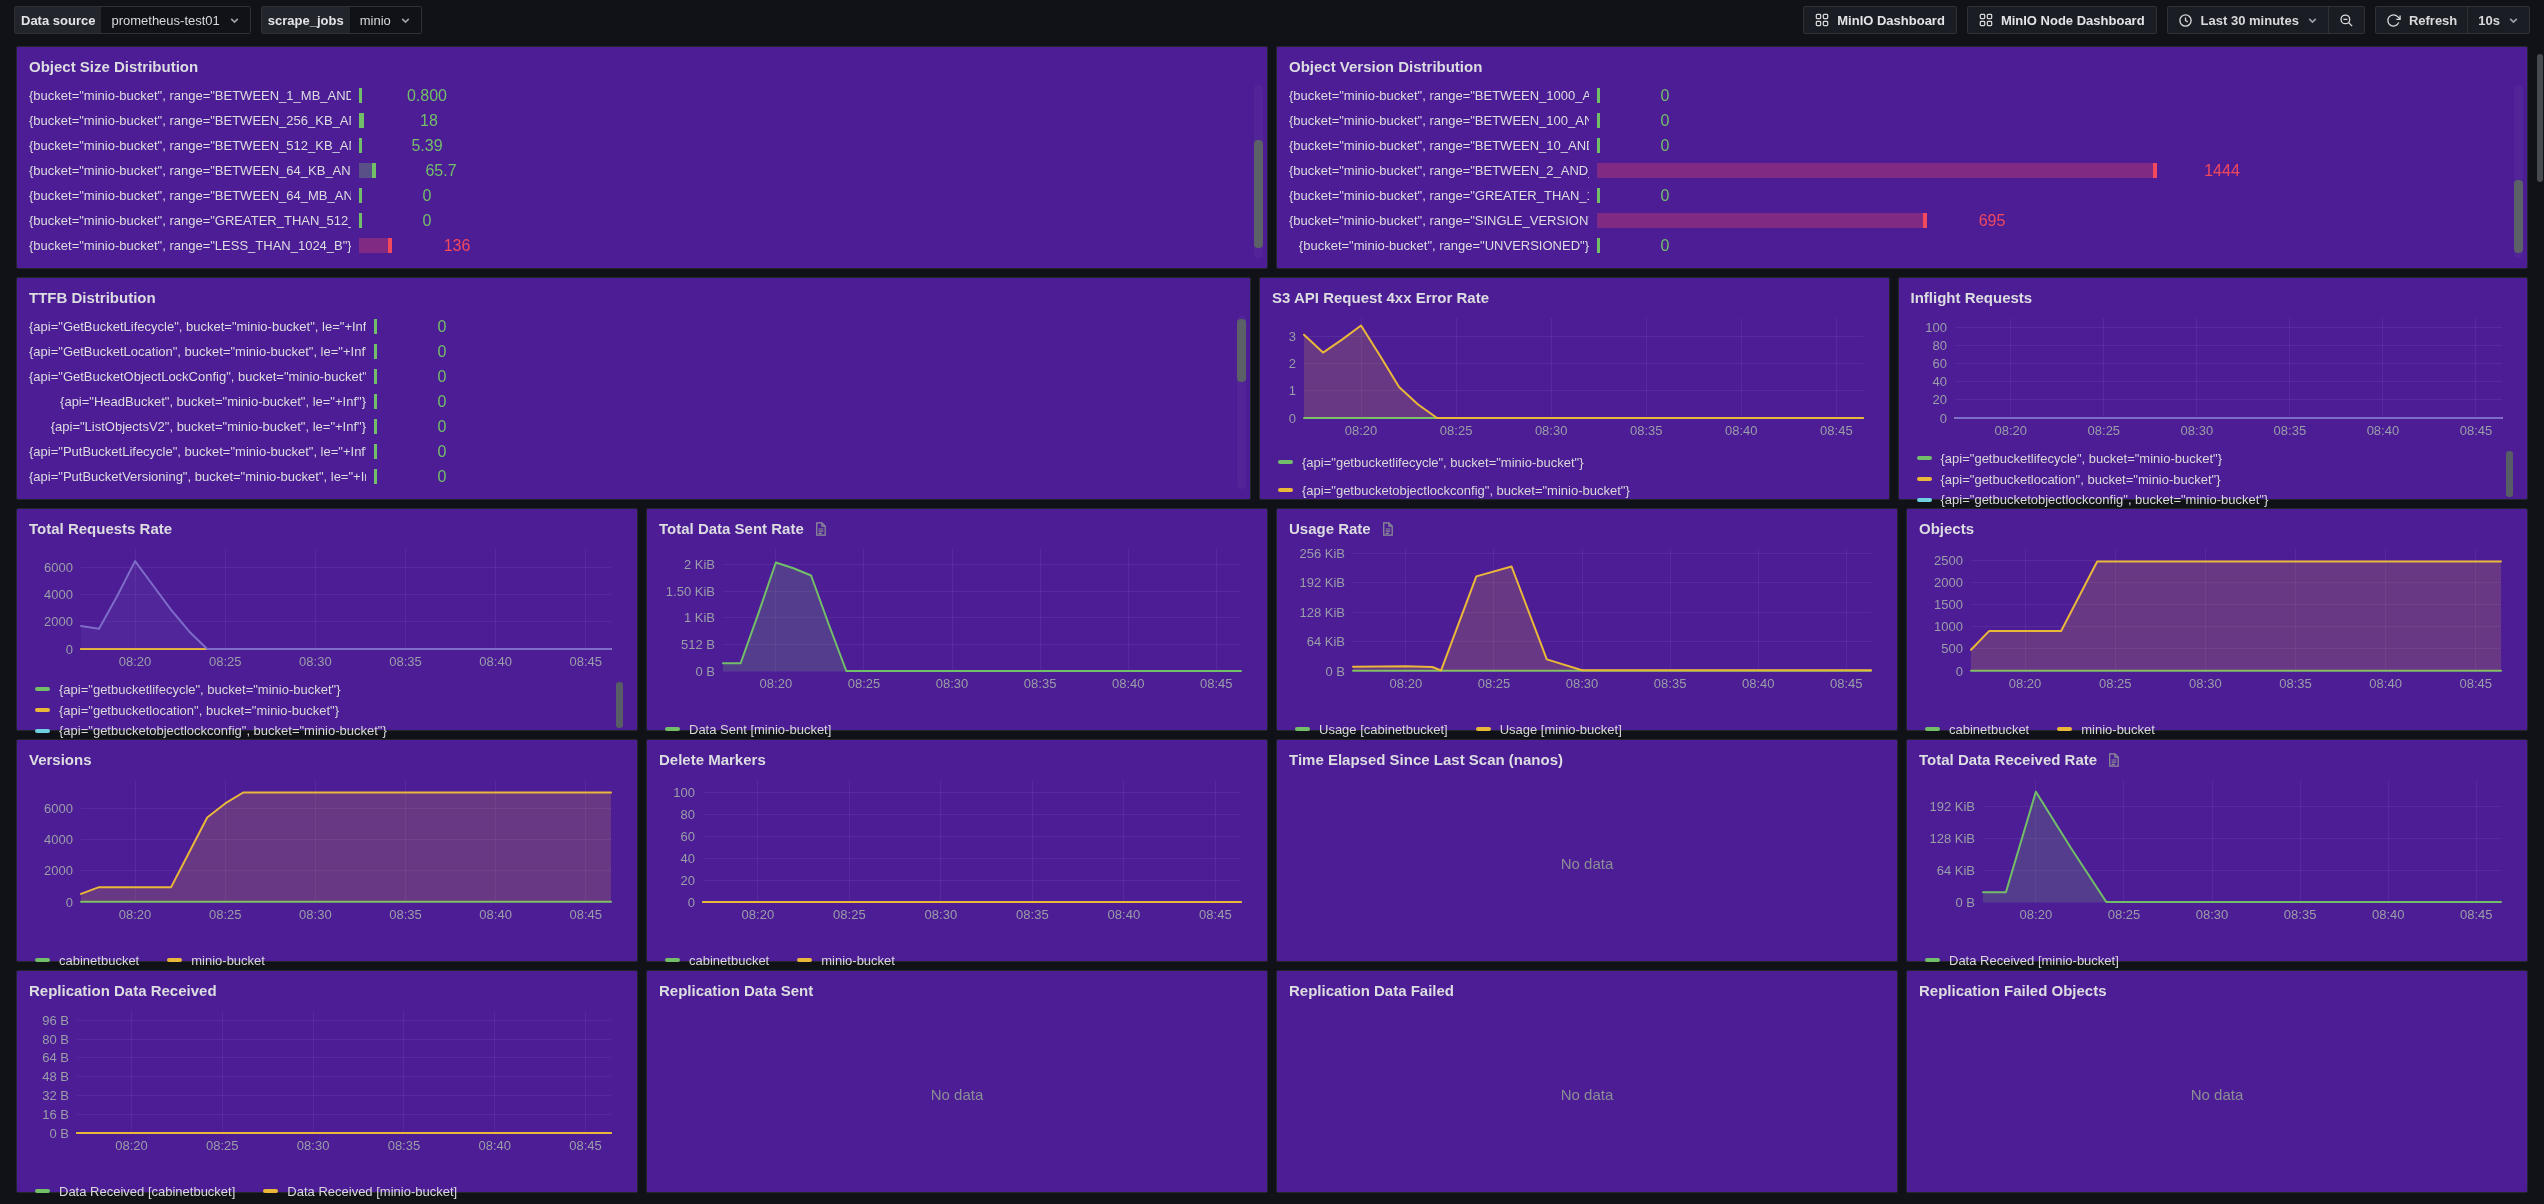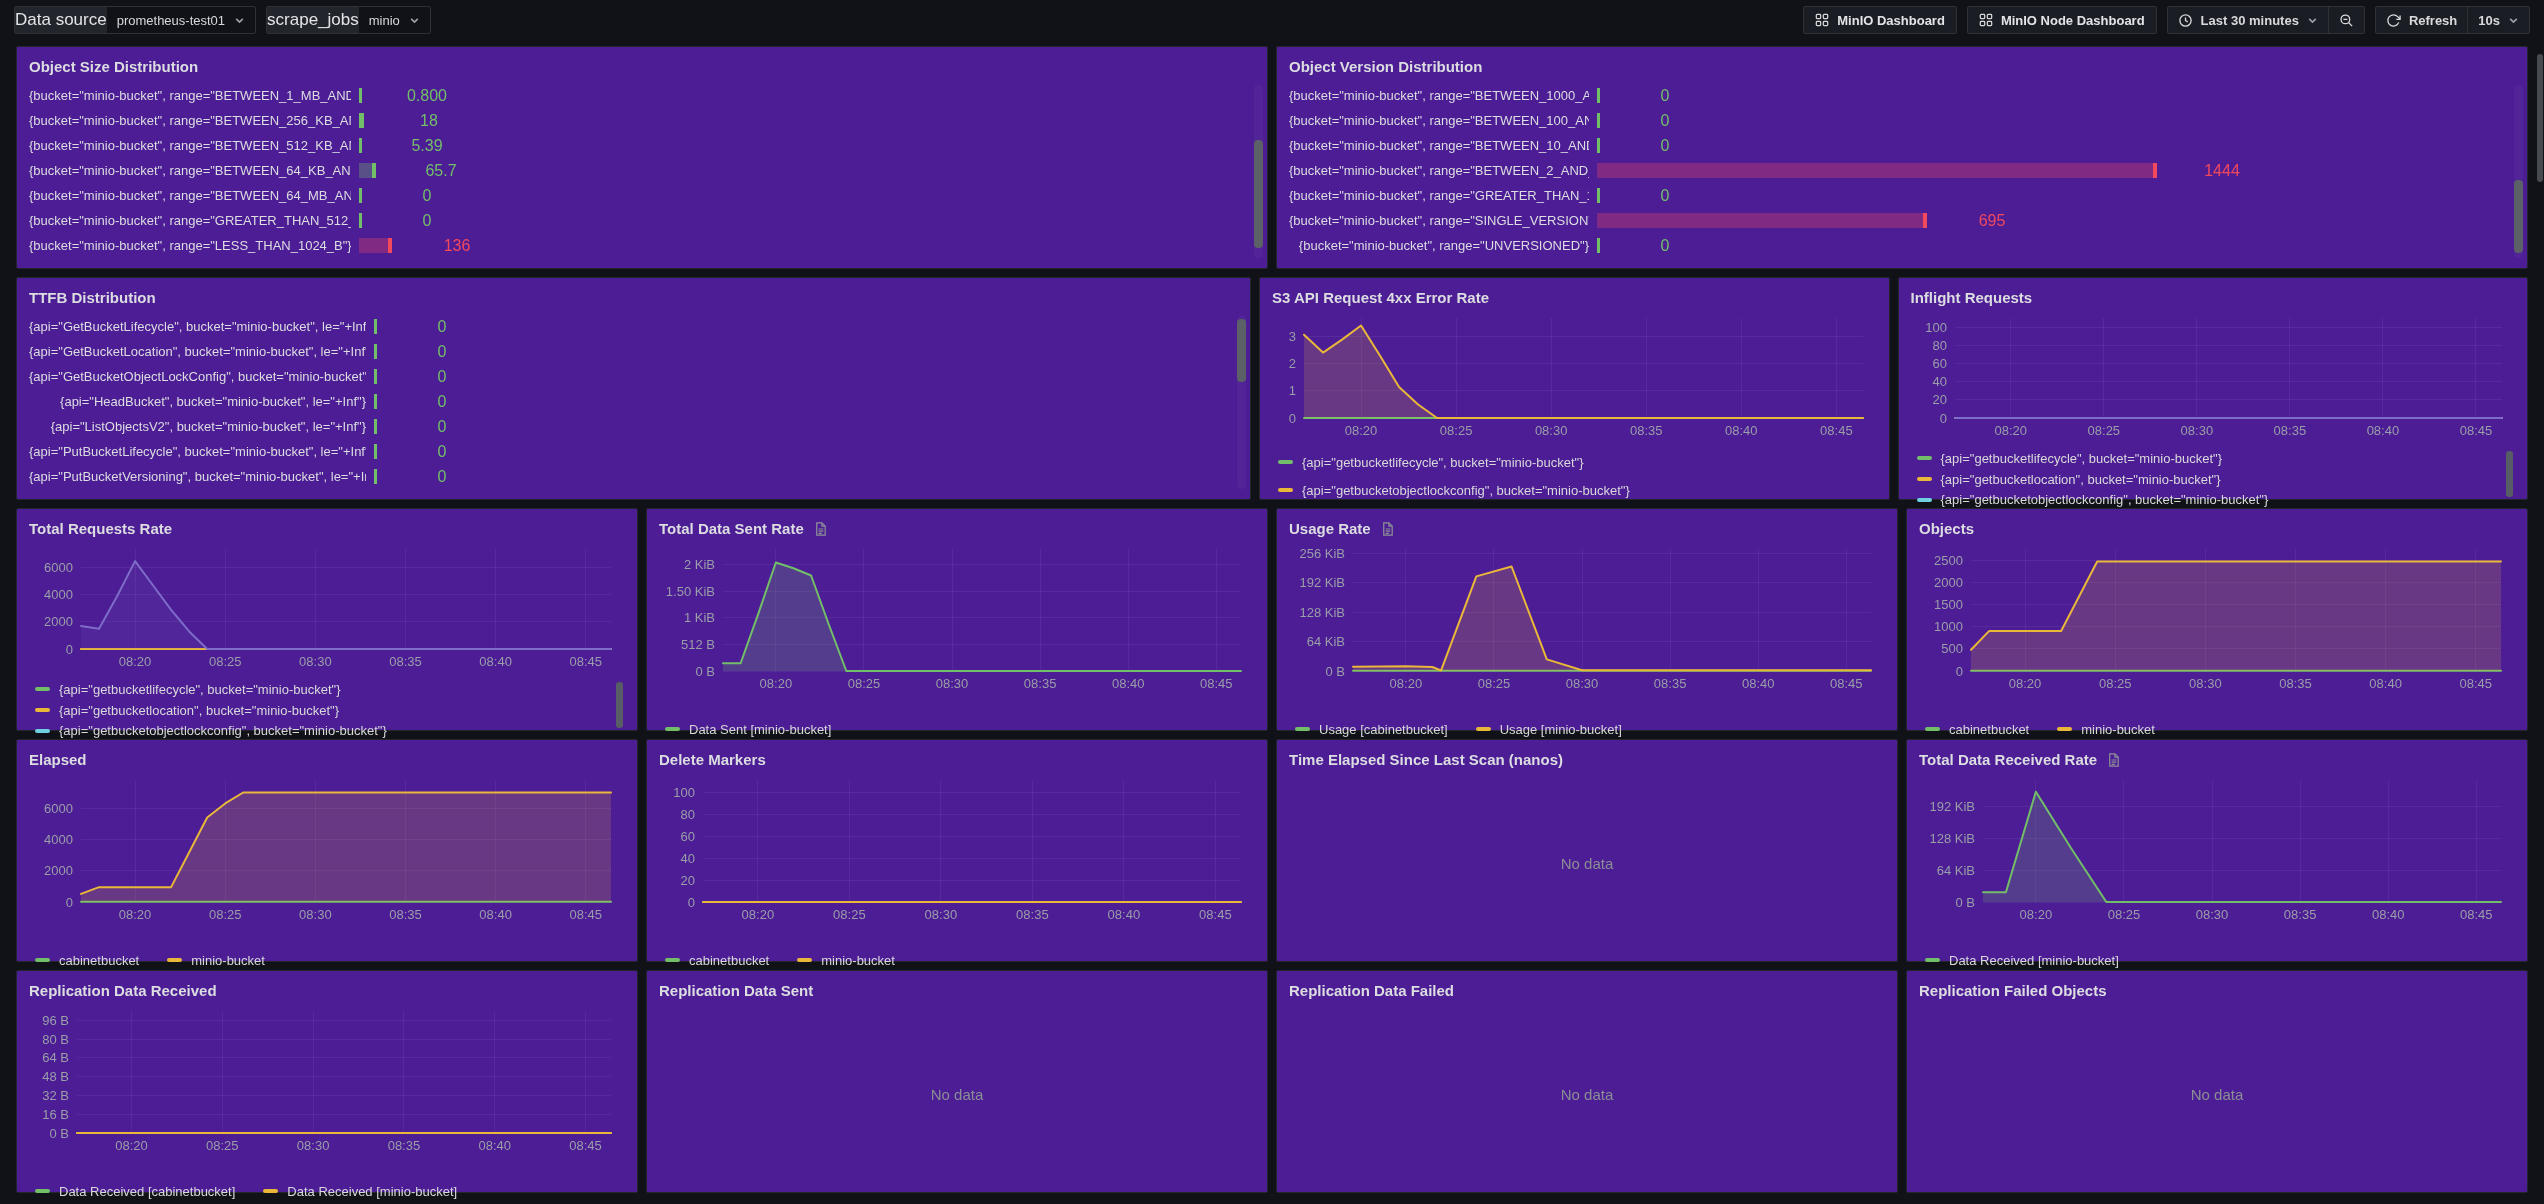--- a/index.html
+++ b/index.html
@@ -3,21 +3,21 @@
 <meta charset="utf-8">
 <style>
   html,body{margin:0;padding:0;background:#111217;}
   body{width:2544px;height:1204px;overflow:hidden;position:relative;
        font-family:"Liberation Sans",sans-serif;color:#d8d9da;}
 
   
   .toolbar{display:flex;justify-content:space-between;align-items:center;padding:7px 14px;height:26px;}
   .tb-left,.tb-right{display:flex;gap:10px;align-items:center;}
   .var-ctl{display:flex;border:1px solid #2f3137;border-radius:2px;height:26px;overflow:hidden;}
-  .var-label{background:#22252b;padding:0 0;display:flex;align-items:center;font-size:17px;font-weight:400;color:#e3e4e8;}
+  .var-label{background:#22252b;padding:0 6px;display:flex;align-items:center;font-size:13px;font-weight:700;color:#e3e4e8;}
   .var-value{padding:0 10px;display:flex;align-items:center;gap:9px;font-size:13px;color:#d8d9da;cursor:pointer;}
   .btn{display:flex;align-items:center;gap:8px;border:1px solid #2f3137;border-radius:2px;
        padding:0 11px;font-size:13px;font-weight:600;height:26px;background:#1a1d23;color:#e3e4e8;cursor:pointer;}
   .grp{display:flex;border:1px solid #2f3137;border-radius:2px;height:26px;background:#1a1d23;}
   .grp .seg{display:flex;align-items:center;gap:8px;padding:0 10px;font-size:13px;font-weight:600;cursor:pointer;}
   .grp .seg + .seg{border-left:1px solid #2f3137;}
   .ic{display:inline-flex;align-items:center;}
 
   
   #grid{padding:6px 16px 0 16px;display:flex;flex-direction:column;gap:8px;}
@@ -612,21 +612,21 @@
           <div class="legend-item">
             <div class="dash" style="background: rgb(234, 184, 57);"></div>
             <span>minio-bucket</span>
           </div>
         </div>
       </section>
     </div>
     <div class="row">
       <section class="panel w-quarter">
         <div class="panel-head">
-          <h2>Elapsed</h2>
+          <h2>Versions</h2>
         </div>
         <div class="chart"><svg width="596" height="152">
             <line x1="52" y1="128" x2="582" y2="128" stroke="rgba(204,204,220,0.08)" stroke-width="1" shape-rendering="crispEdges"></line>
             <line x1="52" y1="96.71794871794873" x2="582" y2="96.71794871794873" stroke="rgba(204,204,220,0.08)" stroke-width="1" shape-rendering="crispEdges"></line>
             <line x1="52" y1="65.43589743589745" x2="582" y2="65.43589743589745" stroke="rgba(204,204,220,0.08)" stroke-width="1" shape-rendering="crispEdges"></line>
             <line x1="52" y1="34.153846153846146" x2="582" y2="34.153846153846146" stroke="rgba(204,204,220,0.08)" stroke-width="1" shape-rendering="crispEdges"></line>
             <line x1="106.08163265306123" y1="6" x2="106.08163265306123" y2="128" stroke="rgba(204,204,220,0.08)" stroke-width="1" shape-rendering="crispEdges"></line>
             <line x1="196.21768707482994" y1="6" x2="196.21768707482994" y2="128" stroke="rgba(204,204,220,0.08)" stroke-width="1" shape-rendering="crispEdges"></line>
             <line x1="286.3537414965987" y1="6" x2="286.3537414965987" y2="128" stroke="rgba(204,204,220,0.08)" stroke-width="1" shape-rendering="crispEdges"></line>
             <line x1="376.48979591836735" y1="6" x2="376.48979591836735" y2="128" stroke="rgba(204,204,220,0.08)" stroke-width="1" shape-rendering="crispEdges"></line>

